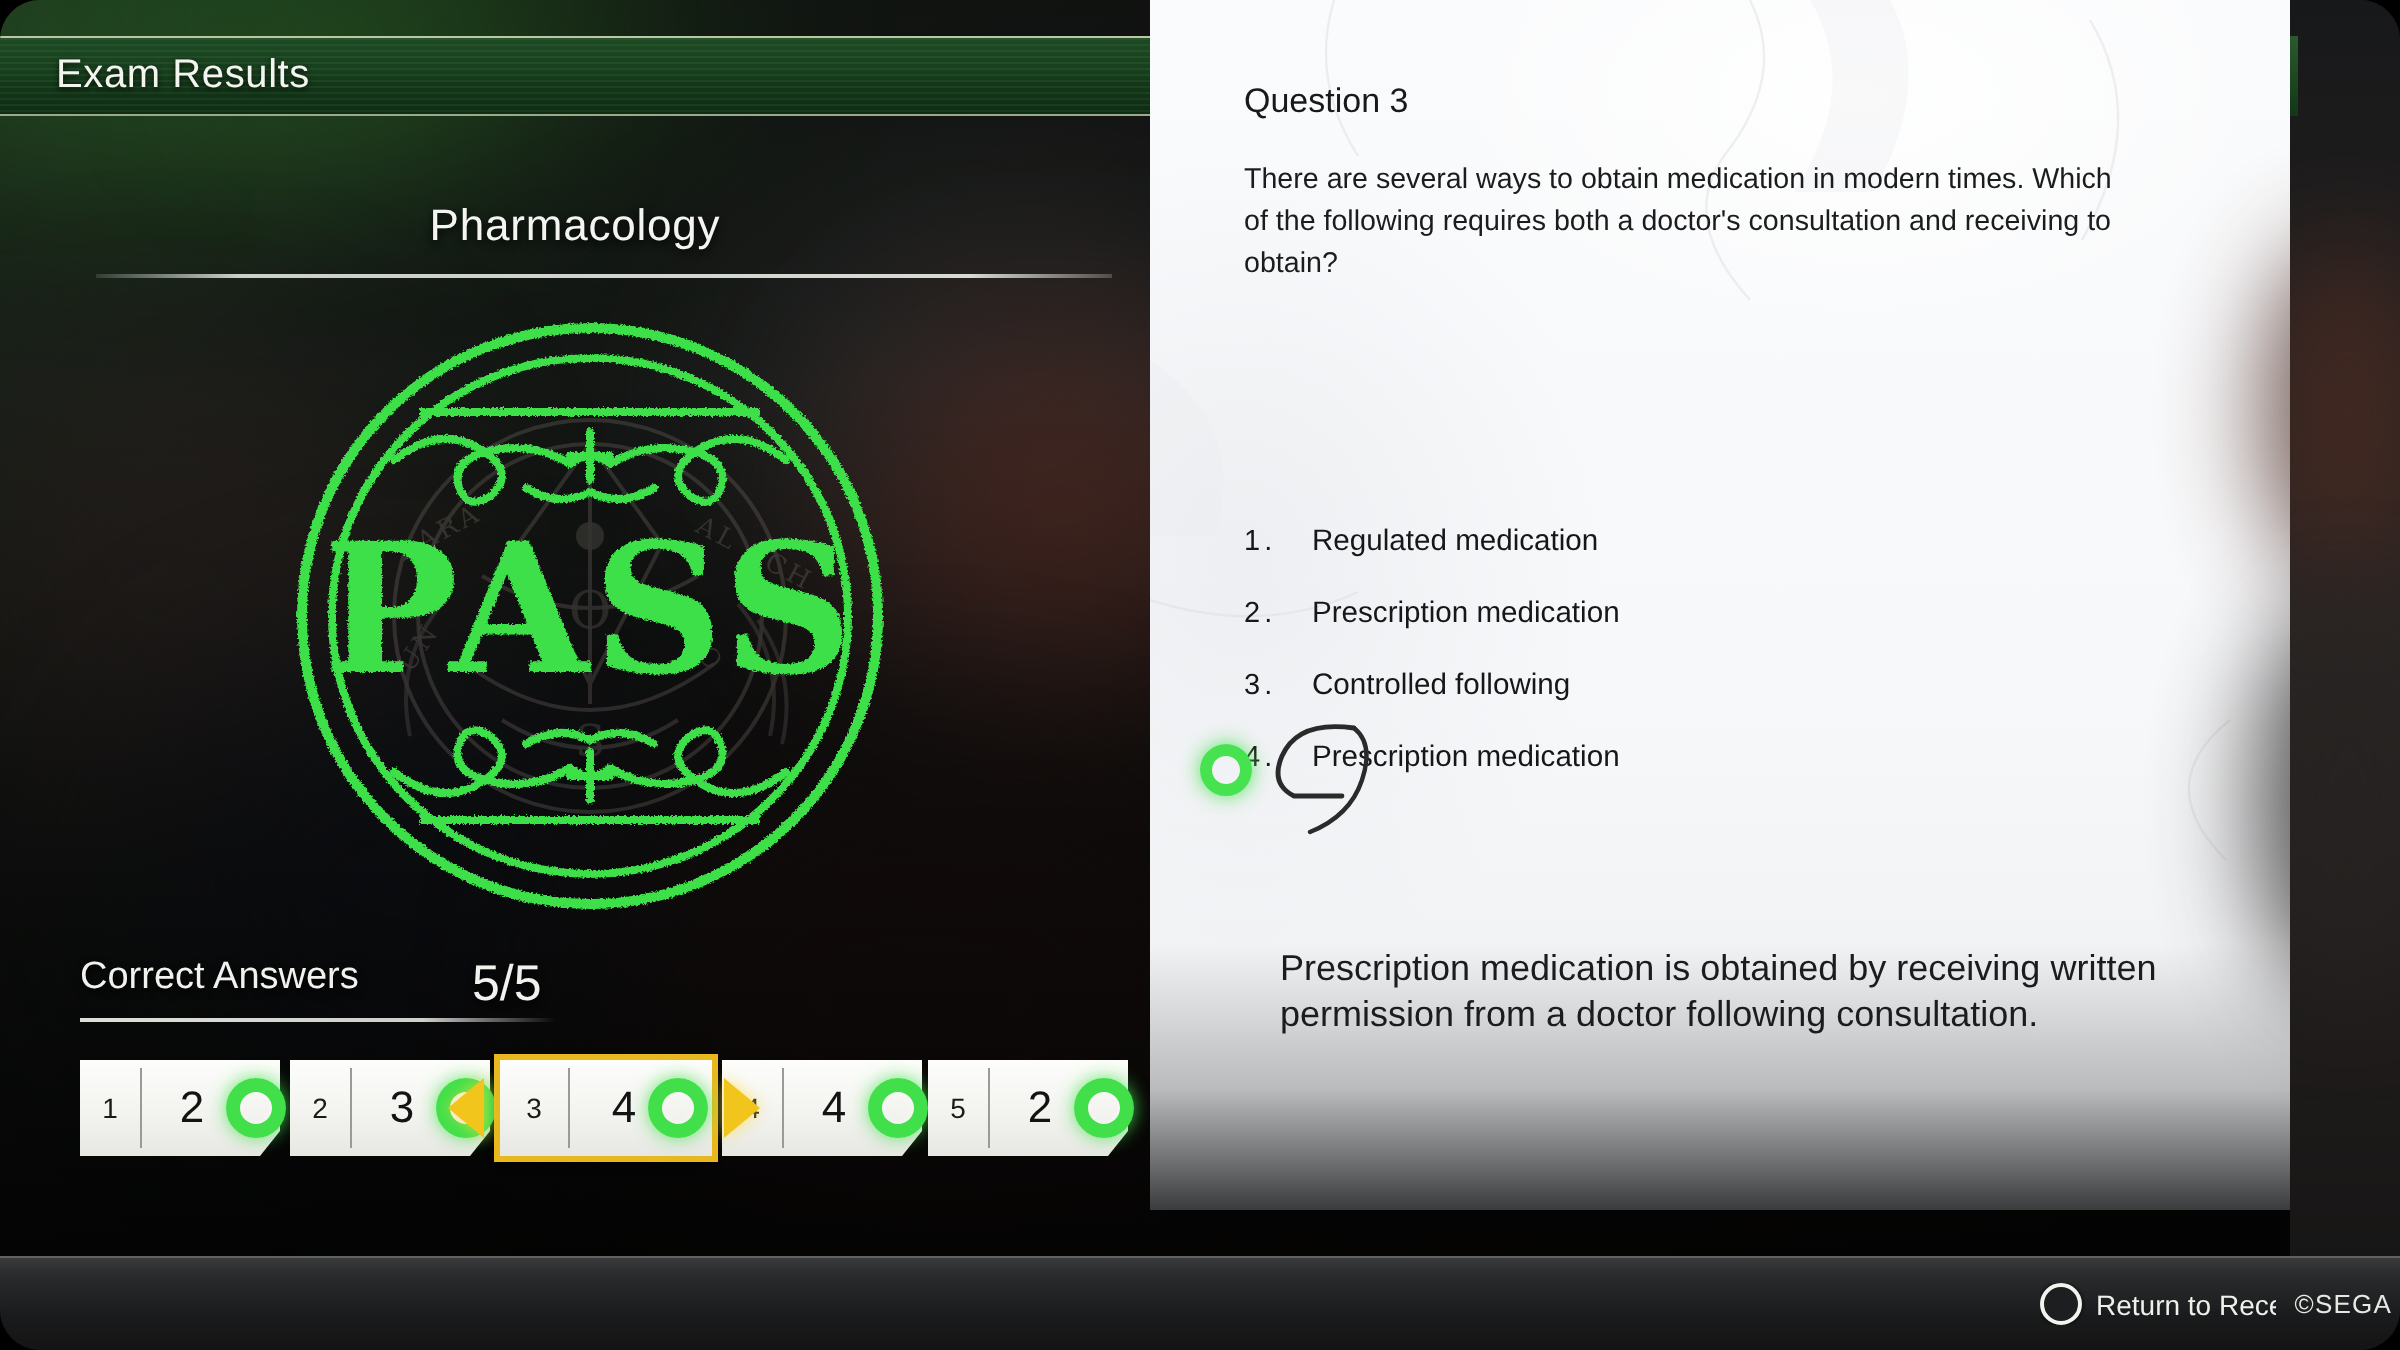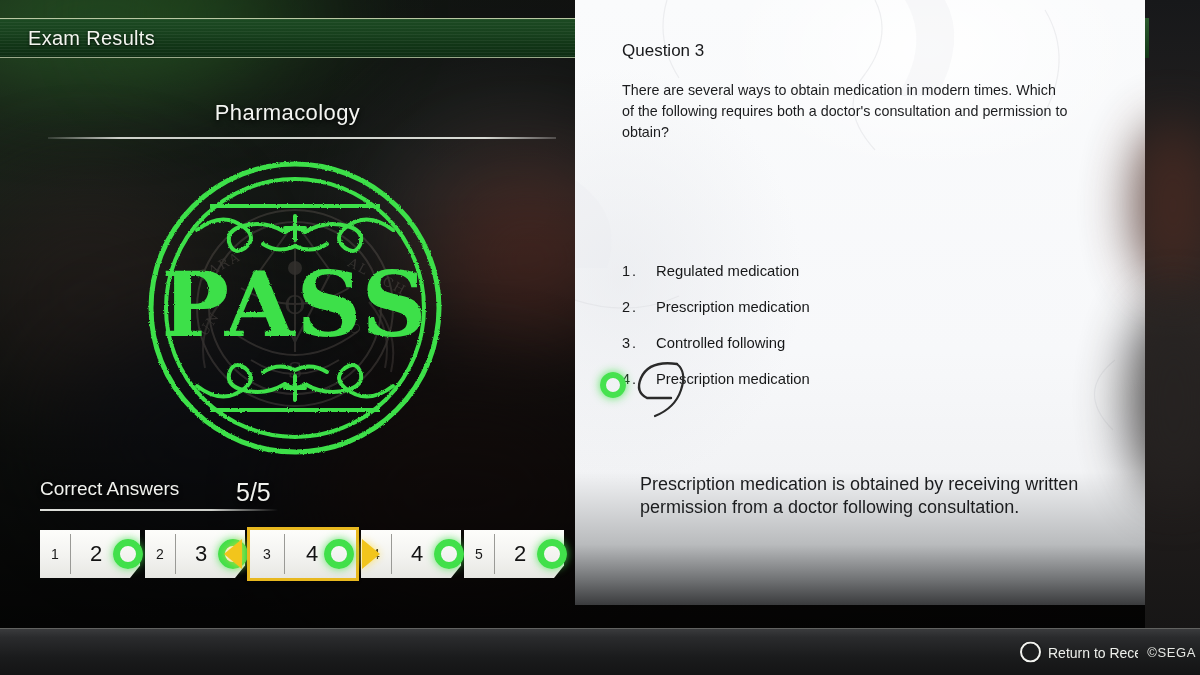--- a/index.html
+++ b/index.html
@@ -1,20 +1,20 @@
 <!DOCTYPE html>
 <html><head>
 <meta charset="utf-8">
 <title>Exam Results</title>
 <style>
   html,body{margin:0;padding:0;background:#000;}
   body{width:1200px;height:675px;overflow:hidden;
        font-family:"Liberation Sans","DejaVu Sans",sans-serif;
        -webkit-font-smoothing:antialiased;}
-  #screen{position:relative;width:1200px;height:675px;overflow:hidden;background:#0a0a0a;}
+  #screen{position:relative;width:1200px;height:675px;overflow:hidden;background:#0a0a0a;border-radius:20px;}
 
   
   .bg{position:absolute;inset:0;background:#141414;overflow:hidden;}
   .bg-blob{position:absolute;border-radius:50%;filter:blur(46px);opacity:.85;}
   .bg-grad{position:absolute;inset:0;}
 
   
   .titlebar{position:absolute;left:0;top:18px;width:1148px;height:40px;
     background:linear-gradient(180deg,#1c4a22 0%,#17401d 42%,#123717 62%,#0e2d13 100%);
     border-top:1px solid #b9c7a2;border-bottom:1px solid #9aa98a;box-sizing:border-box;
@@ -280,21 +280,21 @@
         <path d="M0 300 Q56 318 104 296"></path>
         <path d="M540 360 Q500 392 538 430"></path>
       </g>
       <g fill="#e9ebee" opacity=".55">
         <path d="M330 0 Q356 44 322 96 L362 96 Q392 40 370 0 Z"></path>
         <path d="M0 180 Q50 214 32 268 L0 268 Z"></path>
       </g>
     </svg>
 
     <div class="q-heading">Question 3</div>
-    <div class="q-body">There are several ways to obtain medication in modern times. Which of the following requires both a doctor's consultation and permission to obtain?</div>
+    <div class="q-body">There are several ways to obtain medication in modern times. Which of the following requires both a doctor's consultation and receiving to obtain?</div>
 
     <div class="options">
       <div class="opt">
         <div class="num">1.</div>
         <div class="txt">Regulated medication</div>
       </div>
       <div class="opt">
         <div class="num">2.</div>
         <div class="txt">Prescription medication</div>
       </div>

